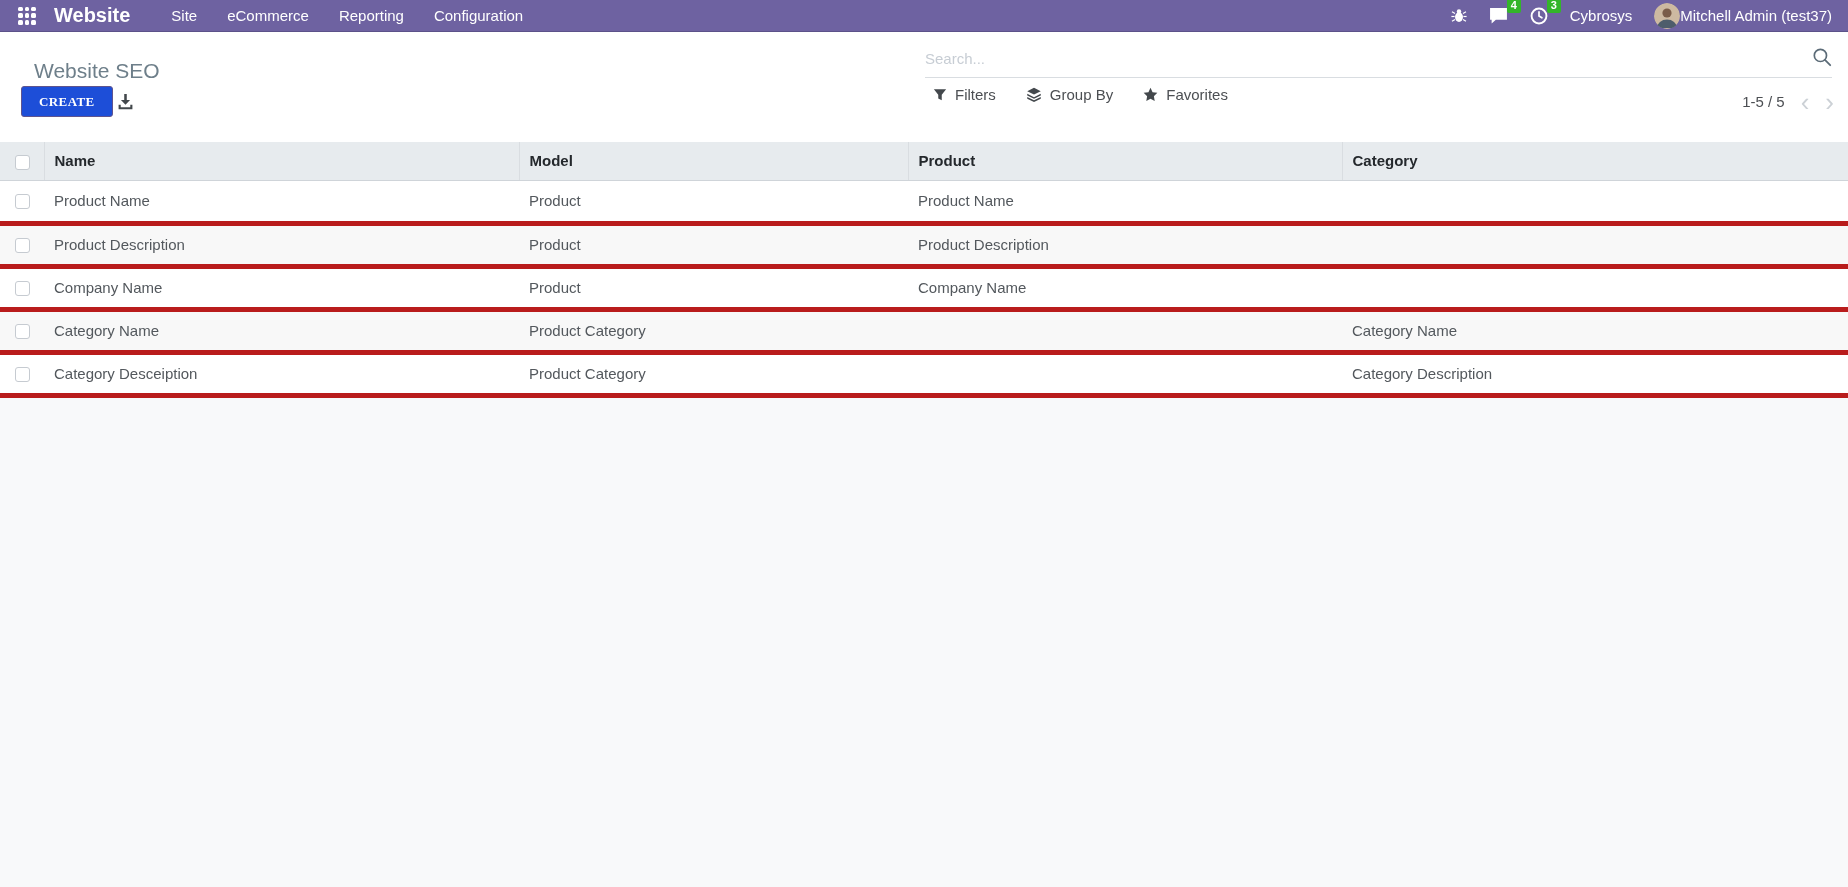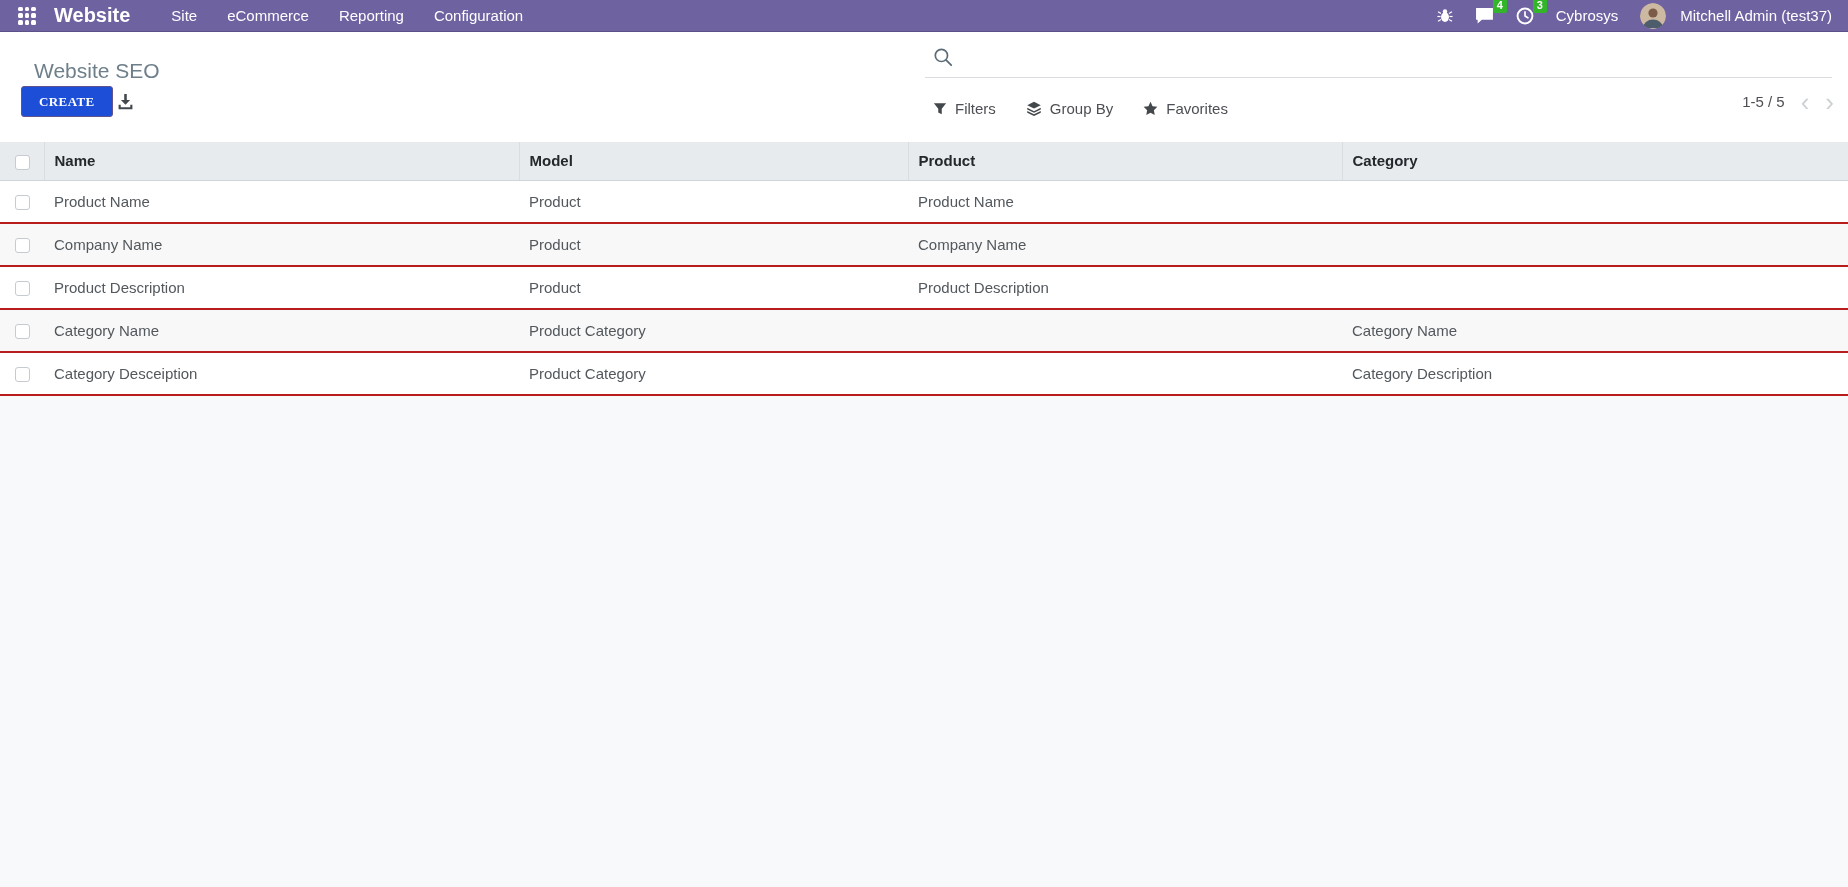--- a/index.html
+++ b/index.html
@@ -57,21 +57,21 @@
     top: -9px; right: -13px;
     background: #33b52a;
     color: #fff;
     font-size: 11px;
     font-weight: bold;
     line-height: 1;
     padding: 2px 4px;
     border-radius: 2px;
   }
   .company-name { font-size: 15px; cursor: pointer; }
-  .user-menu { display: flex; align-items: center; gap: 14px; cursor: pointer; }
+  .user-menu { display: flex; align-items: center; gap: 0; cursor: pointer; }
   .avatar {
     width: 26px; height: 26px;
     border-radius: 50%;
     overflow: hidden;
     flex: 0 0 auto;
   }
   .user-name { font-size: 15px; white-space: nowrap; }
 
   
   .control-panel {
@@ -126,21 +126,21 @@
   .export-icon {
     position: absolute;
     left: 117px; top: 61px;
     cursor: pointer;
   }
   .filter-group {
     position: absolute;
     left: 933px; top: 54px;
     height: 31px;
     display: flex;
-    align-items: flex-end;
+    align-items: flex-start;
     gap: 30px;
   }
   .fbtn {
     display: flex;
     align-items: center;
     gap: 8px;
     font-size: 15px;
     color: #4c4f53;
     cursor: pointer;
     background: none; border: none;
@@ -181,21 +181,21 @@
     color: #24282c;
     padding: 0 10px;
     border-bottom: 1px solid #cfd4d9;
     border-right: 1px solid #d9dde1;
     cursor: pointer;
   }
   .listview thead th:last-child { border-right: none; }
   .listview tbody td {
     height: 43px;
     padding: 0 10px;
-    border-bottom: 2px solid #b91c1c;
+    border-bottom: 5px solid #b91c1c;
     color: #53585d;
     white-space: nowrap;
     overflow: hidden;
     cursor: pointer;
   }
   .listview tbody tr:nth-child(even) { background: #f8f8f8; }
   .cb-cell { padding: 0 0 0 15px !important; cursor: default !important; }
   .o-check {
     appearance: none;
     -webkit-appearance: none;
@@ -270,20 +270,21 @@
       </span>
       <span class="user-name">Mitchell Admin (test37)</span>
     </span>
   </div>
 </header>
 
 <section class="control-panel">
   <h1 class="page-title">Website SEO</h1>
 
   <div class="searchbar">
+    <input class="search-input" type="text" placeholder="Search..." style="">
     <span class="search-icon">
       <svg width="20" height="20" viewBox="0 0 19 19">
         <circle cx="8" cy="8" r="5.8" fill="none" stroke="#5b6b77" stroke-width="1.6"></circle>
         <line x1="12.3" y1="12.3" x2="17.3" y2="17.3" stroke="#5b6b77" stroke-width="1.7" stroke-linecap="round"></line>
       </svg>
     </span>
   </div>
 
   <button class="create-btn">CREATE</button>
 
@@ -346,34 +347,34 @@
   <tbody>
     <tr>
       <td class="cb-cell"><input type="checkbox" class="o-check" style=""></td>
       <td>Product Name</td>
       <td>Product</td>
       <td>Product Name</td>
       <td></td>
     </tr>
     <tr>
       <td class="cb-cell"><input type="checkbox" class="o-check" style=""></td>
+      <td>Product Description</td>
+      <td>Product</td>
+      <td>Product Description</td>
+      <td></td>
+    </tr>
+    <tr>
+      <td class="cb-cell"><input type="checkbox" class="o-check" style=""></td>
       <td>Company Name</td>
       <td>Product</td>
       <td>Company Name</td>
       <td></td>
     </tr>
     <tr>
       <td class="cb-cell"><input type="checkbox" class="o-check" style=""></td>
-      <td>Product Description</td>
-      <td>Product</td>
-      <td>Product Description</td>
-      <td></td>
-    </tr>
-    <tr>
-      <td class="cb-cell"><input type="checkbox" class="o-check" style=""></td>
       <td>Category Name</td>
       <td>Product Category</td>
       <td></td>
       <td>Category Name</td>
     </tr>
     <tr>
       <td class="cb-cell"><input type="checkbox" class="o-check" style=""></td>
       <td>Category Desceiption</td>
       <td>Product Category</td>
       <td></td>

